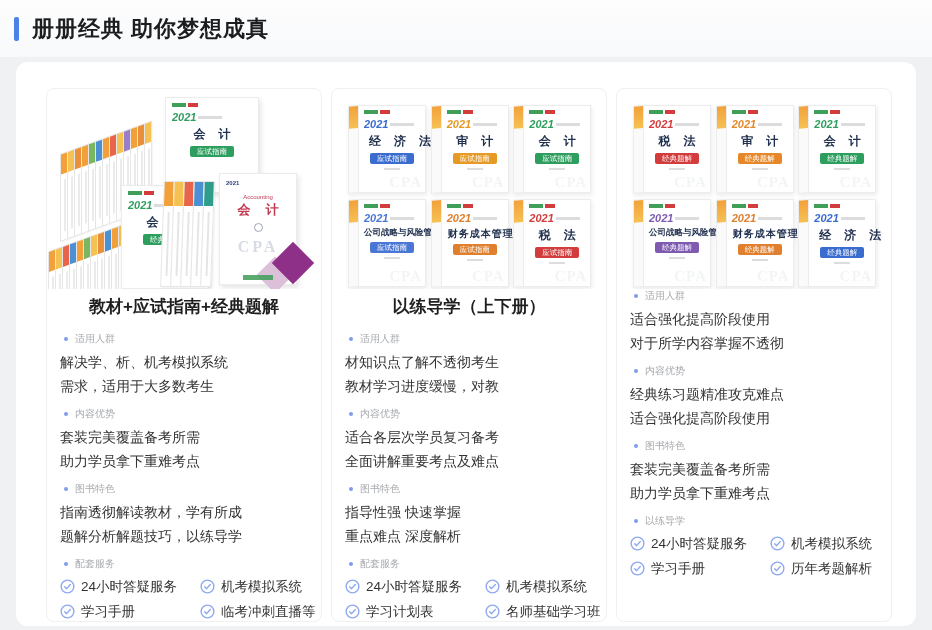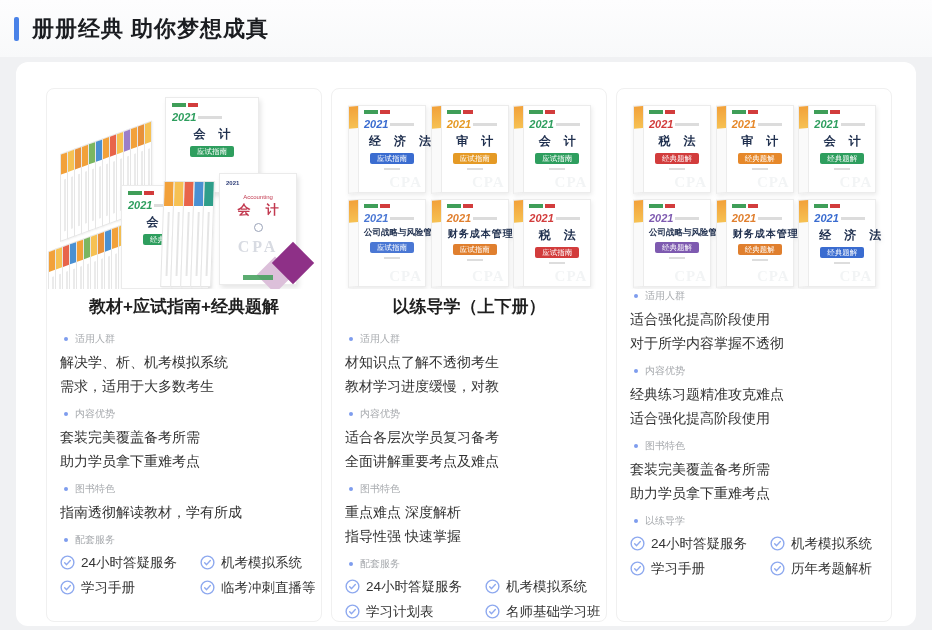--- a/index.html
+++ b/index.html
@@ -170,20 +170,21 @@
           </div>
         <div class="sec-line">套装完美覆盖备考所需</div>
         <div class="sec-line">助力学员拿下重难考点</div>
       </div>
       <div class="sec">
         <div class="sec-label">
             <span class="dot"></span>
             <span>图书特色</span>
           </div>
         <div class="sec-line">指南透彻解读教材，学有所成</div>
+        <div class="sec-line">题解分析解题技巧，以练导学</div>
       </div>
       <div class="sec">
         <div class="sec-label">
             <span class="dot"></span>
             <span>配套服务</span>
           </div>
         <div class="svc-grid">
           <div class="svc">
               <svg viewBox="0 0 16 16" width="15" height="15">
                 <circle cx="8" cy="8" r="6.8" fill="none" stroke="#8ea9ef" stroke-width="1.5"></circle>
@@ -352,22 +353,22 @@
             <span>内容优势</span>
           </div>
         <div class="sec-line">适合各层次学员复习备考</div>
         <div class="sec-line">全面讲解重要考点及难点</div>
       </div>
       <div class="sec">
         <div class="sec-label">
             <span class="dot"></span>
             <span>图书特色</span>
           </div>
+        <div class="sec-line">指导性强 快速掌握</div>
         <div class="sec-line">重点难点 深度解析</div>
-        <div class="sec-line">指导性强 快速掌握</div>
       </div>
       <div class="sec">
         <div class="sec-label">
             <span class="dot"></span>
             <span>配套服务</span>
           </div>
         <div class="svc-grid">
           <div class="svc">
               <svg viewBox="0 0 16 16" width="15" height="15">
                 <circle cx="8" cy="8" r="6.8" fill="none" stroke="#8ea9ef" stroke-width="1.5"></circle>

